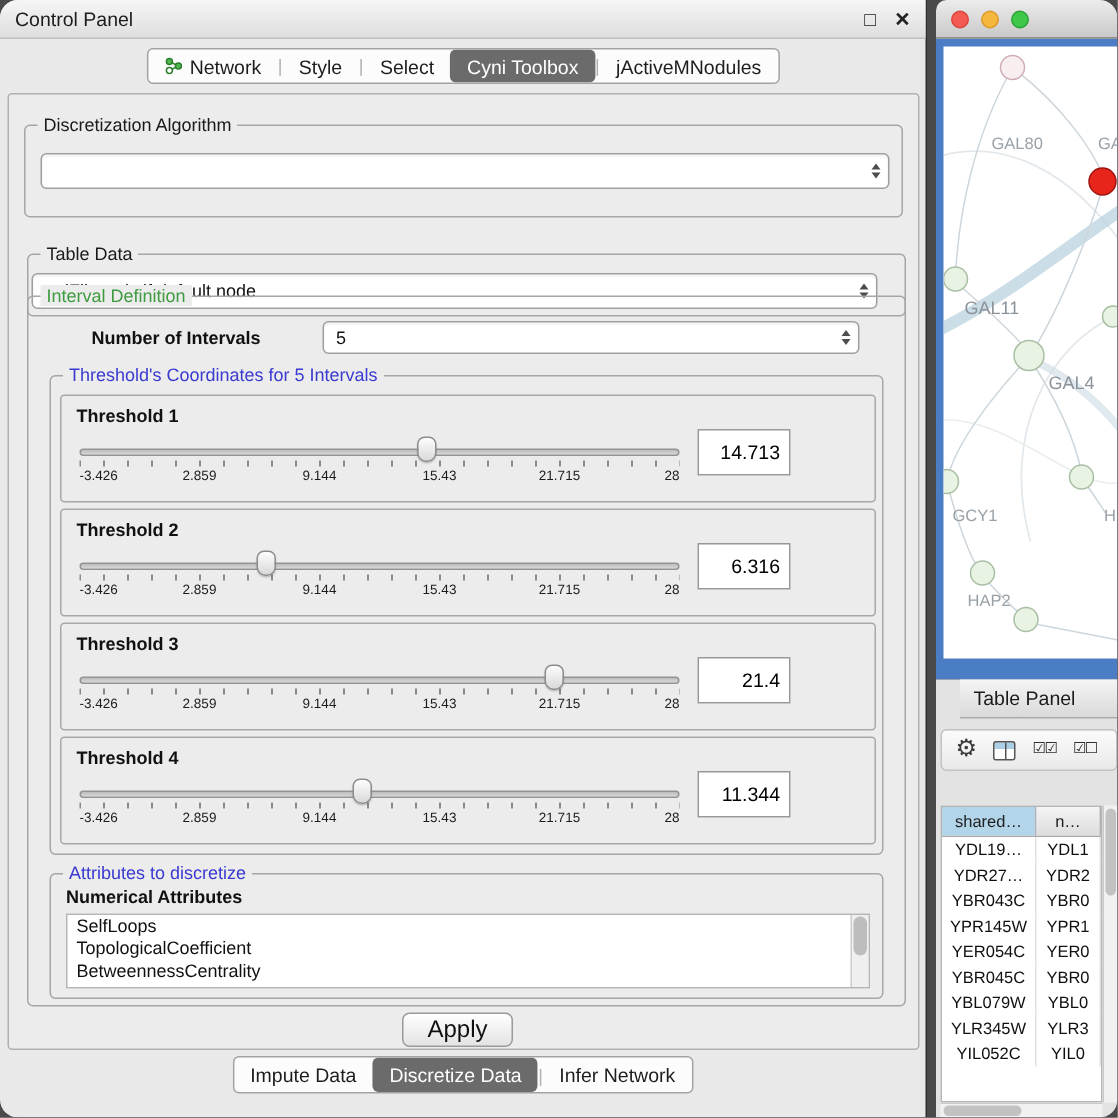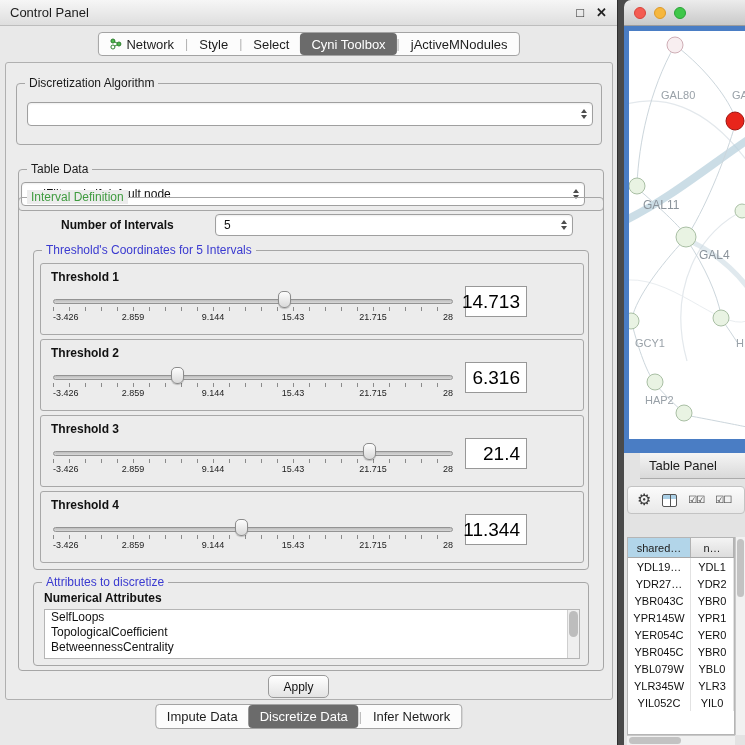--- a/index.html
+++ b/index.html
@@ -1,18 +1,18 @@
 <!DOCTYPE html>
 <html><head>
 <meta charset="utf-8">
 <style>
   *{margin:0;padding:0;box-sizing:border-box;}
   html,body{background:#4a4a4a;}
   body{font-family:"Liberation Sans",sans-serif;-webkit-font-smoothing:antialiased;}
-  .screen{position:relative;width:745px;height:745px;background:#4a4a4a;overflow:hidden;}
+  .screen{position:relative;width:745px;height:745px;background:#4a4a4a;overflow:hidden;border-radius:12px;}
 
   
   .control-panel{position:absolute;left:0;top:0;width:618px;height:745px;background:#e9e9e9;border-right:1px solid #2f2f2f;}
   .cp-titlebar{position:absolute;left:0;top:0;width:100%;height:26px;background:linear-gradient(#f6f6f6,#dedede);border-bottom:1px solid #bdbdbd;display:flex;align-items:center;padding:0 10px;font-size:13px;color:#1c1c1c;}
   .cp-title{flex:1;}
   .win-icon{margin-left:12px;font-size:13px;color:#222;cursor:default;}
   .win-icon.close{font-weight:bold;}
 
   .tabstrip{position:absolute;left:50%;transform:translateX(-50%);display:flex;align-items:stretch;background:#fcfcfc;border:1px solid #a3a3a3;border-radius:4px;height:24px;font-size:13px;color:#1d1d1d;overflow:hidden;}
   .tabstrip.top{top:32px;}
@@ -56,30 +56,30 @@
   .track{position:absolute;left:0;right:0;top:9px;height:5px;background:linear-gradient(#bdbdbd,#d8d8d8);border:1px solid #939393;border-radius:3px;}
   .ticks{position:absolute;left:0;right:0;top:17px;height:4px;background:repeating-linear-gradient(to right,#8a8a8a 0 1px,transparent 1px 16px);}
   .thumb{position:absolute;top:1px;width:13px;height:17px;background:linear-gradient(#fdfdfd,#d9d9d9);border:1px solid #8c8c8c;border-radius:5px 5px 6px 6px;box-shadow:0 1px 1px rgba(0,0,0,.2);}
   .scale{position:absolute;top:22px;font-size:9px;color:#1c1c1c;transform:translateX(-50%);white-space:nowrap;}
   .scale.s0{left:0;transform:none;}
   .scale.s1{left:20%;}
   .scale.s2{left:40%;}
   .scale.s3{left:60%;}
   .scale.s4{left:80%;}
   .scale.s5{left:100%;transform:translateX(-100%);}
-  .tvalue{position:absolute;left:424px;top:22px;width:62px;height:31px;background:#fff;border:1px solid #989898;display:flex;align-items:center;justify-content:flex-end;padding-right:6px;font-size:19px;color:#000;}
+  .tvalue{position:absolute;left:424px;top:22px;width:62px;height:31px;background:#fff;border:1px solid #989898;display:flex;align-items:center;justify-content:flex-end;padding-right:6px;font-size:13px;color:#000;}
 
   .attrs-group{left:14px;top:384px;width:556px;height:84px;}
   .attrs-subtitle{position:absolute;left:10px;top:8px;font-size:12px;font-weight:bold;color:#111;}
   .attr-list{position:absolute;left:10px;top:26px;width:536px;height:50px;background:#fff;border:1px solid #b5b5b5;overflow:hidden;}
   .attr-item{font-size:12px;color:#111;line-height:15px;padding-left:6px;white-space:nowrap;}
   .vscroll{position:absolute;right:0;top:0;bottom:0;width:12px;background:#efefef;border-left:1px solid #cfcfcf;}
   .vthumb{position:absolute;left:1px;right:1px;top:1px;height:26px;background:#bdbdbd;border-radius:5px;}
 
-  .apply-btn{position:absolute;left:262px;top:612px;width:61px;height:23px;background:linear-gradient(#ffffff,#e3e3e3);border:1px solid #9a9a9a;border-radius:5px;font-size:12px;color:#111;font-family:"Liberation Sans",sans-serif;}
+  .apply-btn{position:absolute;left:262px;top:612px;width:74px;height:23px;background:linear-gradient(#ffffff,#e3e3e3);border:1px solid #9a9a9a;border-radius:5px;font-size:16px;color:#111;font-family:"Liberation Sans",sans-serif;}
 
   
   .network-window{position:absolute;left:624px;top:0;width:121px;height:453px;}
   .nw-titlebar{position:absolute;left:0;top:0;right:0;height:26px;background:linear-gradient(#ececec,#c9c9c9);border-bottom:1px solid #9c9c9c;border-top-left-radius:7px;display:flex;align-items:center;gap:8px;padding-left:10px;}
   .traffic{width:12px;height:12px;border-radius:50%;}
   .traffic.red{background:#f45c52;border:1px solid #d8443c;}
   .traffic.yellow{background:#f6b73e;border:1px solid #dd9a2a;}
   .traffic.green{background:#3fc74a;border:1px solid #2ba338;}
   .nw-frame{position:absolute;left:0;top:26px;right:0;bottom:0;background:#4a7dc4;padding:5px 0 14px 5px;}
   .nw-canvas{width:100%;height:100%;background:#fff;position:relative;overflow:hidden;}

